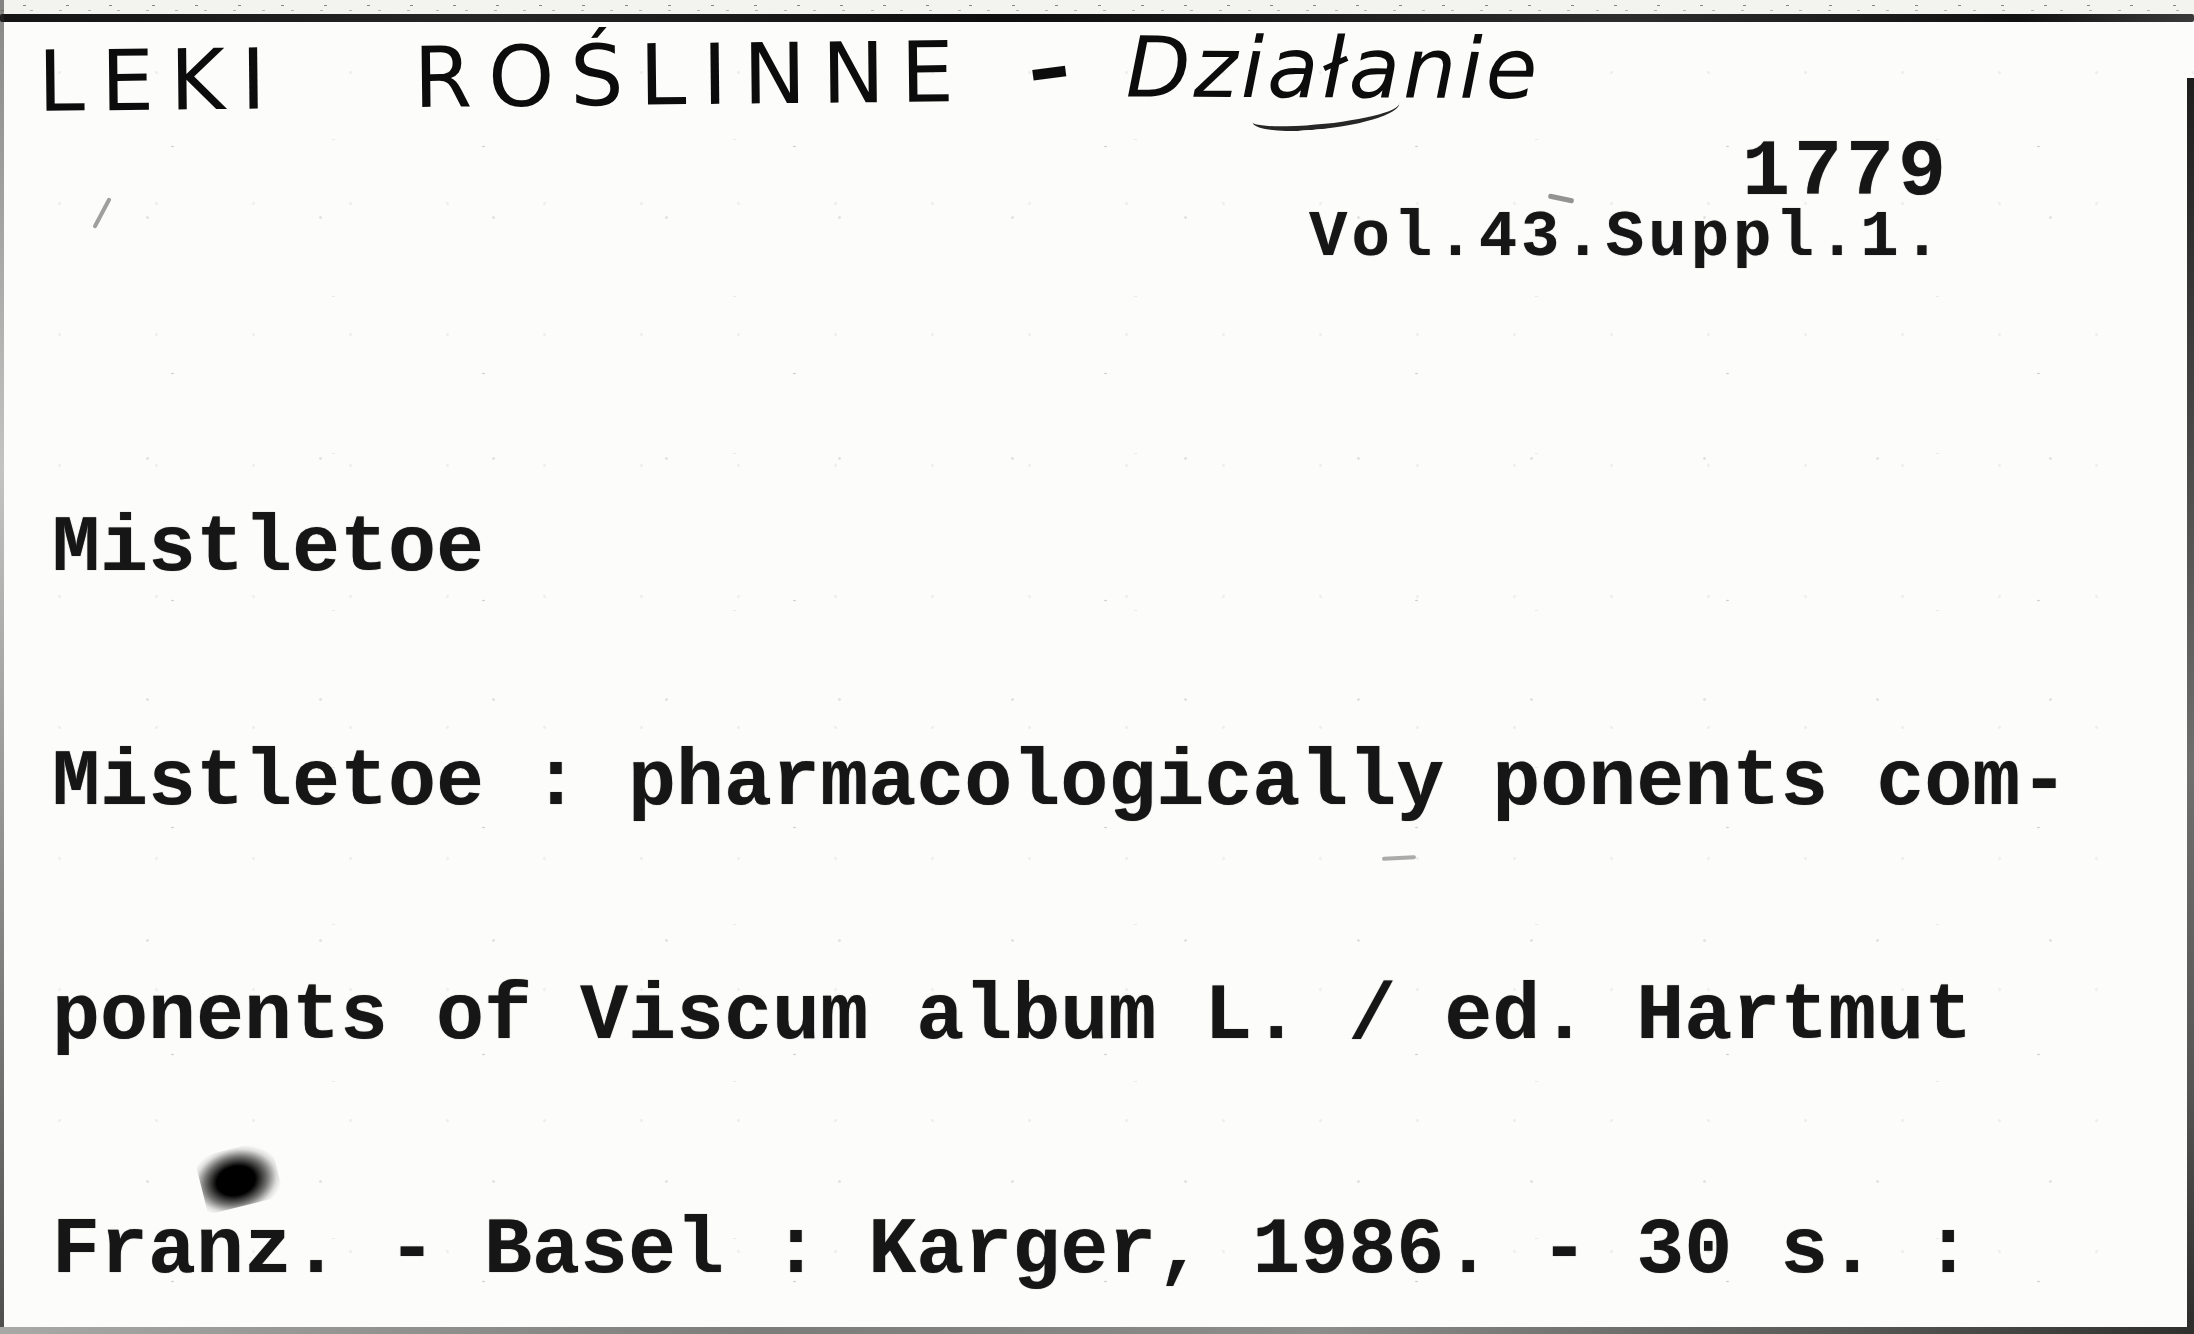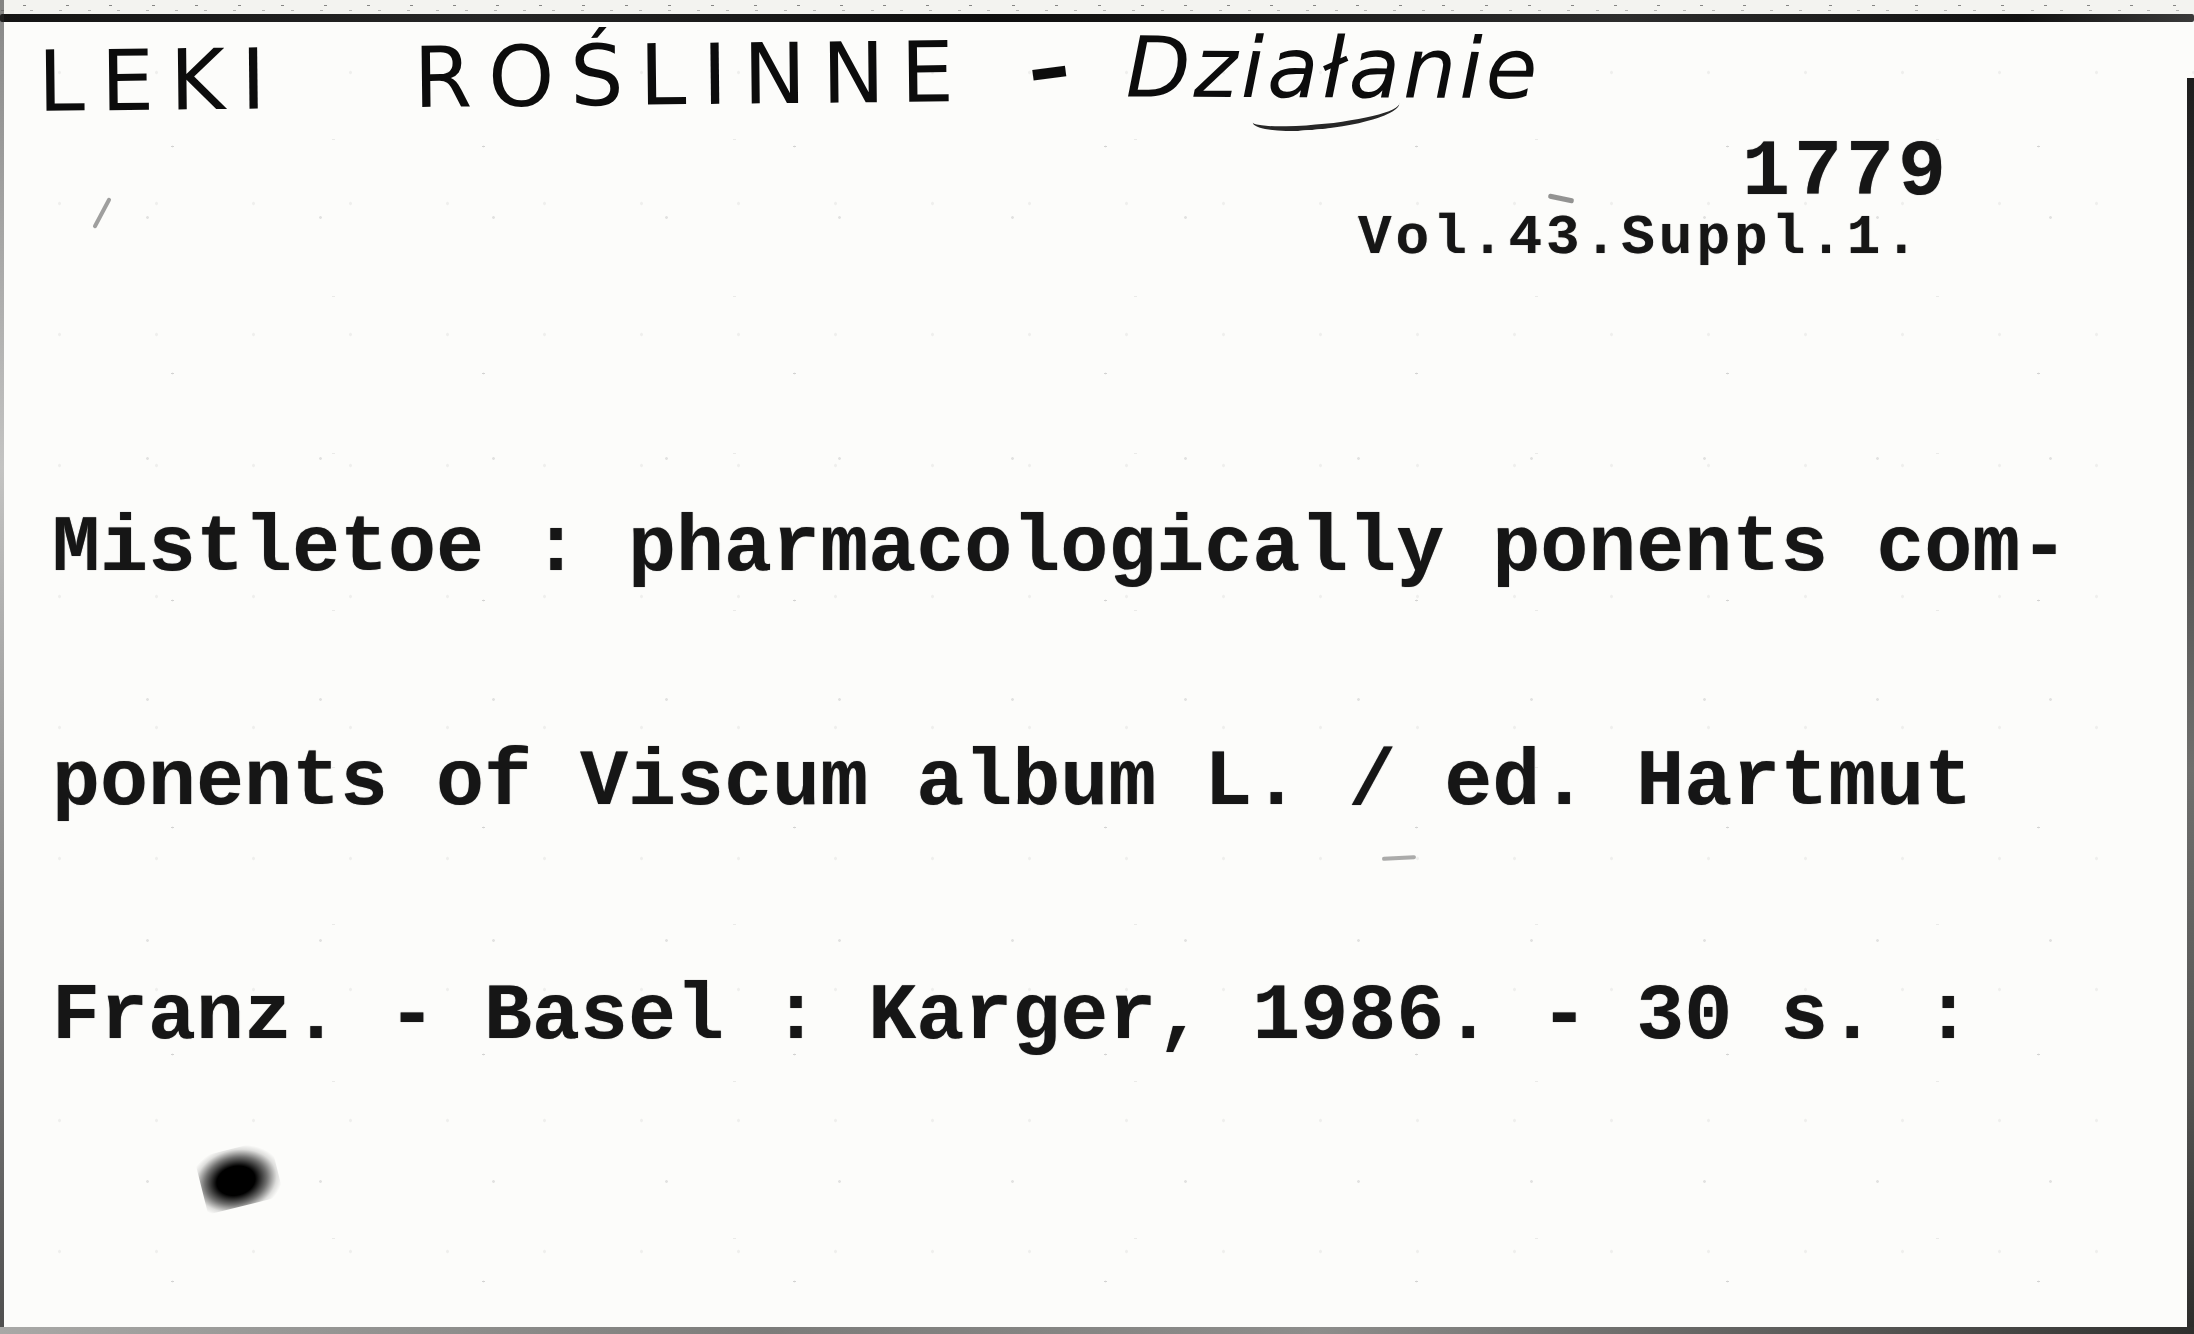--- a/index.html
+++ b/index.html
@@ -93,22 +93,22 @@
     font-weight: bold;
     color: #161616;
     text-shadow: 0 0 1px rgba(10,10,10,0.55);
     white-space: pre;
   }
   .catalog-number {
     position: absolute; left: 1742px; top: 133px;
     font-size: 80px; line-height: 80px; letter-spacing: 4px;
   }
   .volume-ref {
-    position: absolute; left: 1358px; top: 198px;
-    font-size: 56px; line-height: 80px; letter-spacing: 4px;
+    position: absolute; left: 1309px; top: 198px;
+    font-size: 64px; line-height: 80px; letter-spacing: 4px;
   }
   .entry {
     position: absolute; left: 52px; top: 354px;
     font-size: 80px; line-height: 78px;
   }
   .entry div { height: 78px; }
 
   
   .ink-blot {
     position: absolute; left: 200px; top: 1148px;
@@ -154,20 +154,21 @@
     <span class="caps">ROŚLINNE</span>
     <span class="dash">–</span>
     <span class="subdiv">Działanie</span>
   </div>
   <div class="flourish"></div>
 
   <div class="typed catalog-number">1779</div>
   <div class="typed volume-ref">Vol.43.Suppl.1.</div>
 
   <div class="typed entry">
+    <div>Mistletoe</div>
     <div>Mistletoe : pharmacologically ponents com-</div>
     <div>ponents of Viscum album L. / ed. Hartmut</div>
     <div>Franz. - Basel : Karger, 1986. - 30 s. :</div>
     
     
   </div>
 
   <div class="ink-blot"></div>
   <div class="stray-1"></div>
   <div class="stray-2"></div>

